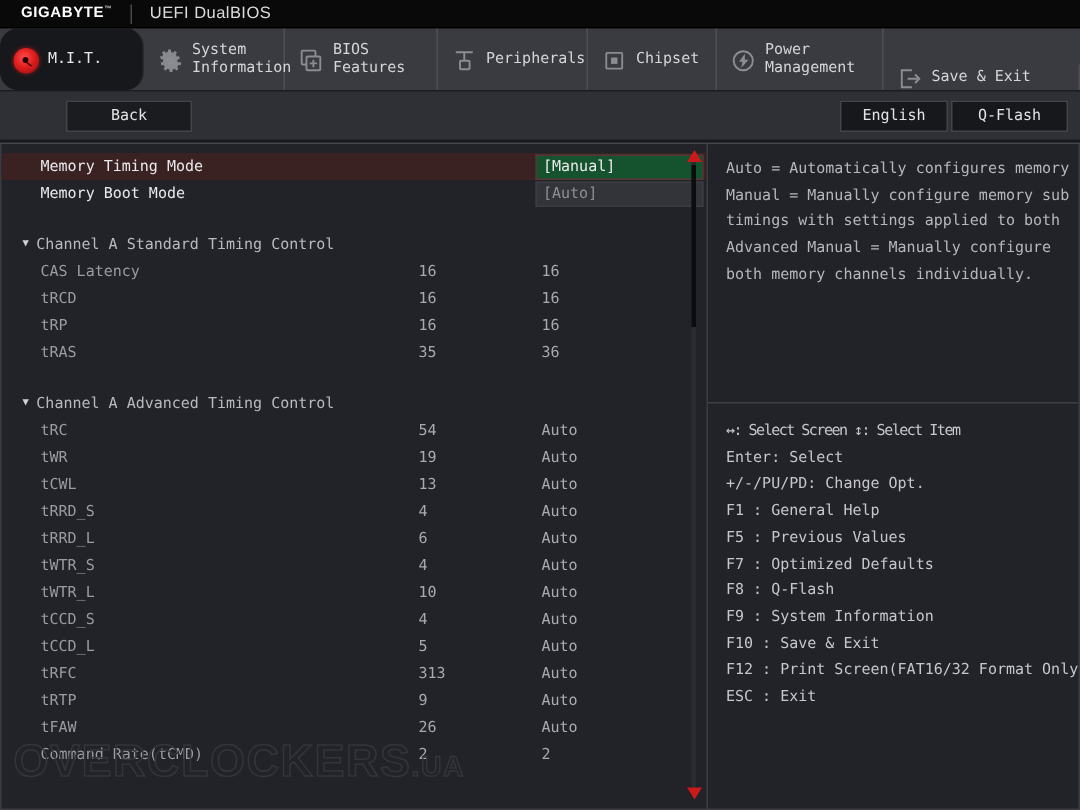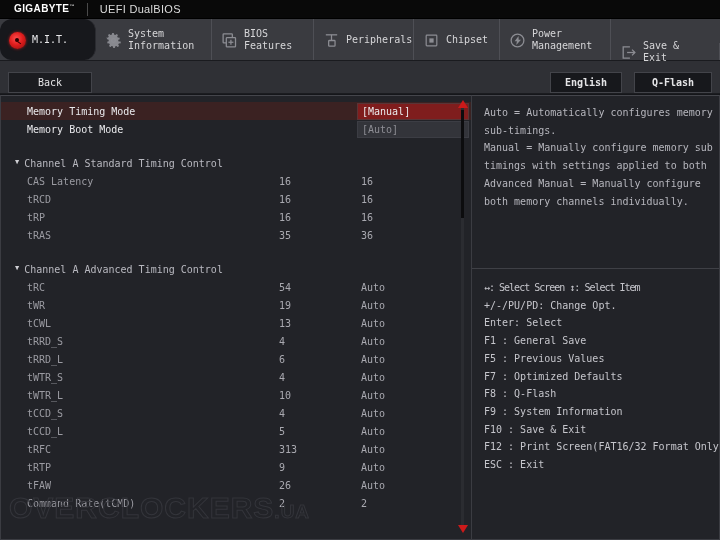--- a/index.html
+++ b/index.html
@@ -108,22 +108,23 @@
     transform: rotate(35deg);
     transform-origin: left center;
   }
 
   
   .actionbar {
     height: 33px;
     background: #2f3035;
     position: relative;
     display: flex;
-    align-items: flex-end;
+    align-items: center;
     border-bottom: 1px solid #1b1c20;
+    padding-left: 36px;
   }
   .btn {
     background: #17181c;
     border: 1px solid #43444a;
     color: #e4e4e6;
     font-size: 10px;
     height: 21px;
     display: flex;
     align-items: center;
     justify-content: center;
@@ -131,22 +132,21 @@
   }
   .btn-back {
     width: 84px;
     margin-left: 8px;
     background: #1b1c20;
   }
   .btn-right-group {
     position: absolute;
     right: 8px;
     display: flex;
-    gap: 12px;
-    font-weight: bold;
+    gap: 2px;
   }
   .btn-lang { width: 72px; }
   .btn-qflash { width: 78px; }
 
   
   .body-wrap {
     position: absolute;
     top: 95px;
     left: 0;
     width: 720px;
@@ -203,21 +203,21 @@
     position: absolute;
     left: 356px;
     width: 112px;
     height: 17px;
     display: flex;
     align-items: center;
     padding-left: 4px;
     font-size: 10px;
   }
   .valbox.sel {
-    background: #7f1d1d;
+    background: #14532d;
     color: #eaeaec;
     border: 1px solid #5a3436;
   }
   .valbox.dim {
     background: #33343a;
     color: #8e8e95;
     border: 1px solid #3c3d44;
   }
 
   .section-head {
@@ -335,21 +335,21 @@
 
 <div class="tabstrip">
 
   <div class="tab active" style="width:96px;">
     <span class="tab-icon">
       <span class="icon-mit"></span>
     </span>
     <span class="tab-label">M.I.T.</span>
   </div>
 
-  <div class="tab" style="width:116px;">
+  <div class="tab" style="width:94px;">
     <span class="tab-icon">
       <svg width="17" height="17" viewBox="0 0 24 24" fill="#8c8d93">
         <path d="M12 8.5a3.5 3.5 0 100 7 3.5 3.5 0 000-7zm0 5.2a1.7 1.7 0 110-3.4 1.7 1.7 0 010 3.4z"></path>
         <path d="M20.3 13.4l-1.6-.3a6.9 6.9 0 000-2.2l1.6-.3a.6.6 0 00.5-.7l-.3-1.7a.6.6 0 00-.7-.5l-1.6.3a6.9 6.9 0 00-1.1-1.9l1-1.3a.6.6 0 00-.1-.8l-1.4-1a.6.6 0 00-.8.1l-1 1.3a6.9 6.9 0 00-2.1-.7V2.1a.6.6 0 00-.6-.6h-1.7a.6.6 0 00-.6.6v1.6a6.9 6.9 0 00-2.1.7l-1-1.3a.6.6 0 00-.8-.1l-1.4 1a.6.6 0 00-.1.8l1 1.3a6.9 6.9 0 00-1.1 1.9l-1.6-.3a.6.6 0 00-.7.5L3.2 9.9a.6.6 0 00.5.7l1.6.3a6.9 6.9 0 000 2.2l-1.6.3a.6.6 0 00-.5.7l.3 1.7a.6.6 0 00.7.5l1.6-.3a6.9 6.9 0 001.1 1.9l-1 1.3a.6.6 0 00.1.8l1.4 1a.6.6 0 00.8-.1l1-1.3a6.9 6.9 0 002.1.7v1.6a.6.6 0 00.6.6h1.7a.6.6 0 00.6-.6v-1.6a6.9 6.9 0 002.1-.7l1 1.3a.6.6 0 00.8.1l1.4-1a.6.6 0 00.1-.8l-1-1.3a6.9 6.9 0 001.1-1.9l1.6.3a.6.6 0 00.7-.5l.3-1.7a.6.6 0 00-.5-.7z" opacity=".95"></path>
       </svg>
     </span>
     <span class="tab-label">System
 Information</span>
   </div>
 
@@ -537,31 +537,30 @@
     <div class="sb-arrow sb-down"></div>
 
     <div class="watermark">
       <span>OVERCLOCKERS</span><span class="wm-small">.UA</span>
     </div>
   </div>
 
   <div class="help-pane">
     <div class="help-desc">
       <div class="help-line">Auto = Automatically configures memory</div>
-      <div class="help-line">sub-timings.</div>
       <div class="help-line">Manual = Manually configure memory sub</div>
       <div class="help-line">timings with settings applied to both</div>
       <div class="help-line">Advanced Manual = Manually configure</div>
       <div class="help-line">both memory channels individually.</div>
     </div>
     <div class="help-keys">
       <div class="key-line arrow-glyph">↔: Select Screen  ↕: Select Item</div>
+      <div class="key-line">Enter: Select</div>
       <div class="key-line">+/-/PU/PD: Change Opt.</div>
-      <div class="key-line">Enter: Select</div>
-      <div class="key-line">F1  : General Save</div>
+      <div class="key-line">F1  : General Help</div>
       <div class="key-line">F5  : Previous Values</div>
       <div class="key-line">F7  : Optimized Defaults</div>
       <div class="key-line">F8  : Q-Flash</div>
       <div class="key-line">F9  : System Information</div>
       <div class="key-line">F10 : Save &amp; Exit</div>
       <div class="key-line">F12 : Print Screen(FAT16/32 Format Only)</div>
       <div class="key-line">ESC : Exit</div>
     </div>
   </div>
 </div>

